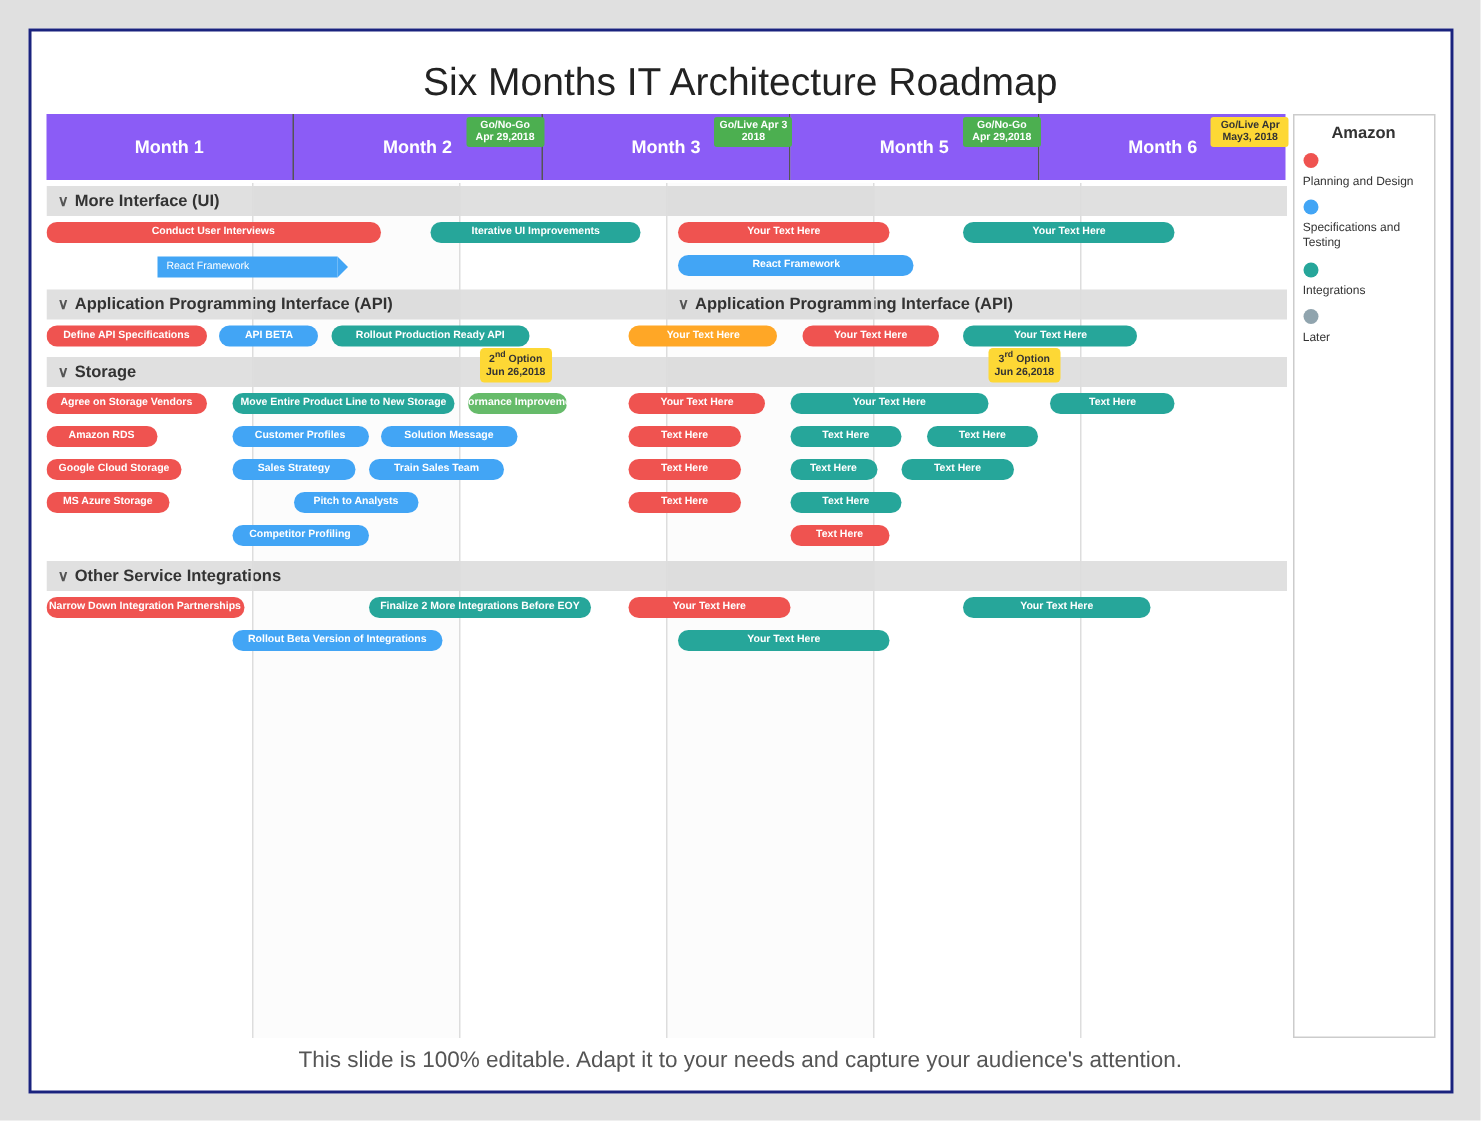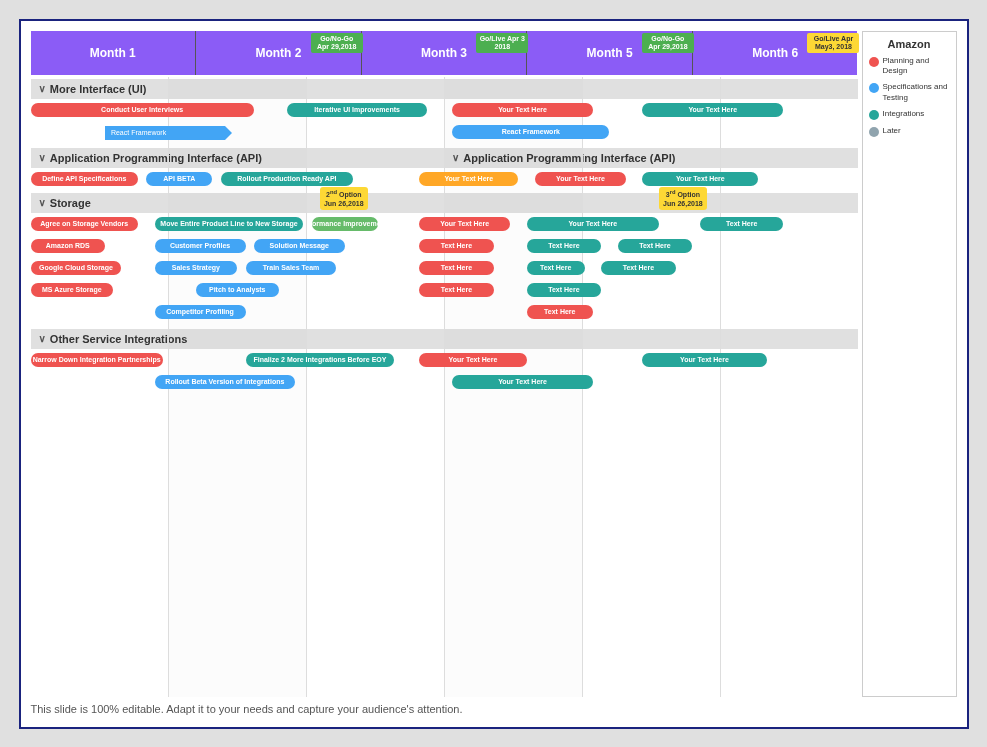--- a/index.html
+++ b/index.html
@@ -132,35 +132,37 @@
       font-weight: bold;
       color: #333;
       margin-bottom: 6px;
       text-align: center;
     }
     .legend-item {
       display: flex;
       align-items: flex-start;
       gap: 4px;
       margin-bottom: 6px;
+      flex-direction: column;
     }
     .legend-dot {
       width: 10px;
       height: 10px;
       border-radius: 50%;
       flex-shrink: 0;
       margin-top: 1px;
     }
     .legend-text {
       font-size: 8px;
       color: #333;
       line-height: 1.3;
     }
     .footer-text {
-      font-size: 11px;
+      text-align: center;
+      font-size: 15px;
       color: #555;
       padding: 6px 0 2px;
     }
     
     .opt-badge {
       position: absolute;
       background: #fdd835;
       color: #333;
       font-size: 7px;
       padding: 2px 4px;
@@ -168,20 +170,21 @@
       font-weight: bold;
       z-index: 10;
       text-align: center;
       line-height: 1.3;
     }
   </style>
 </head>
 <body>
 
 <div class="slide">
+  <h1 class="title">Six Months IT Architecture Roadmap</h1>
 
   <div class="main-content">
 
     <div class="roadmap">
 
       <div class="header-row">
         <div class="month-col">
           <span>Month 1</span>
         </div>
         <div class="month-col">

